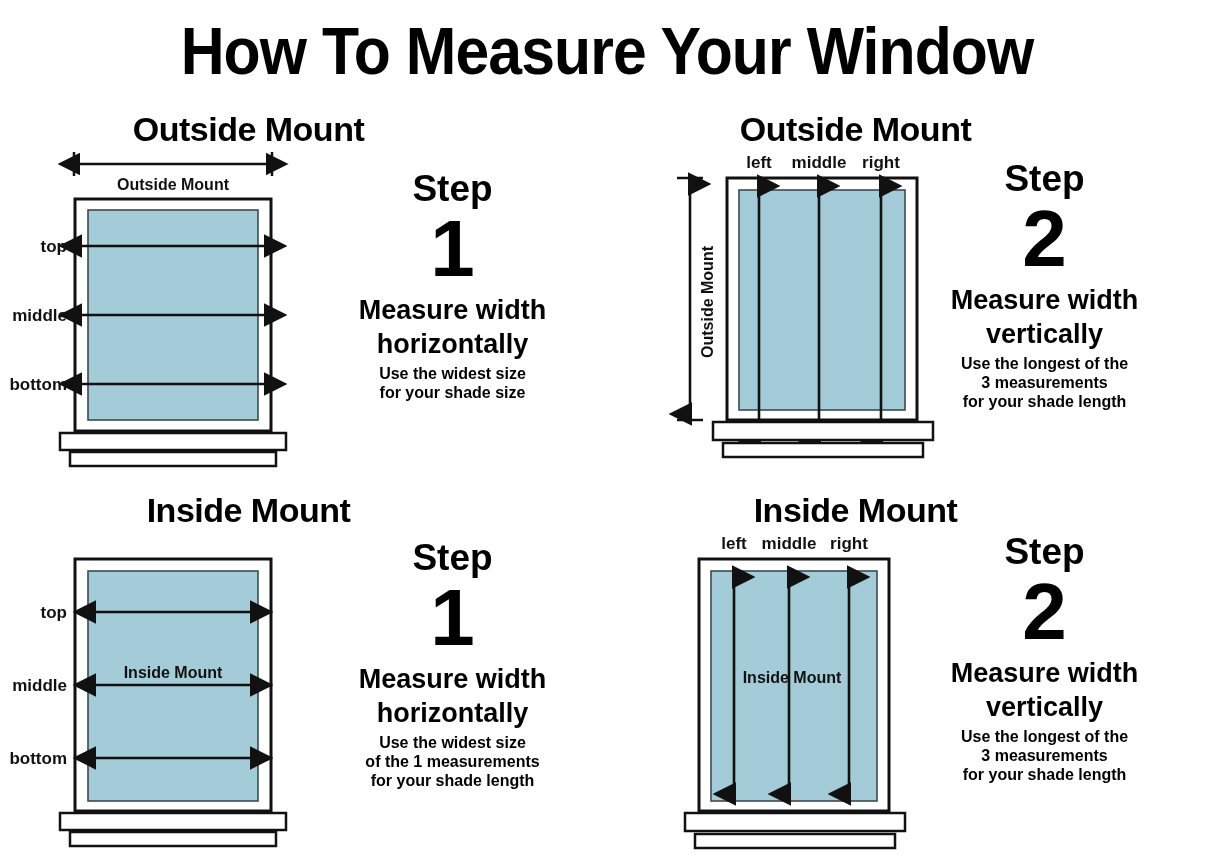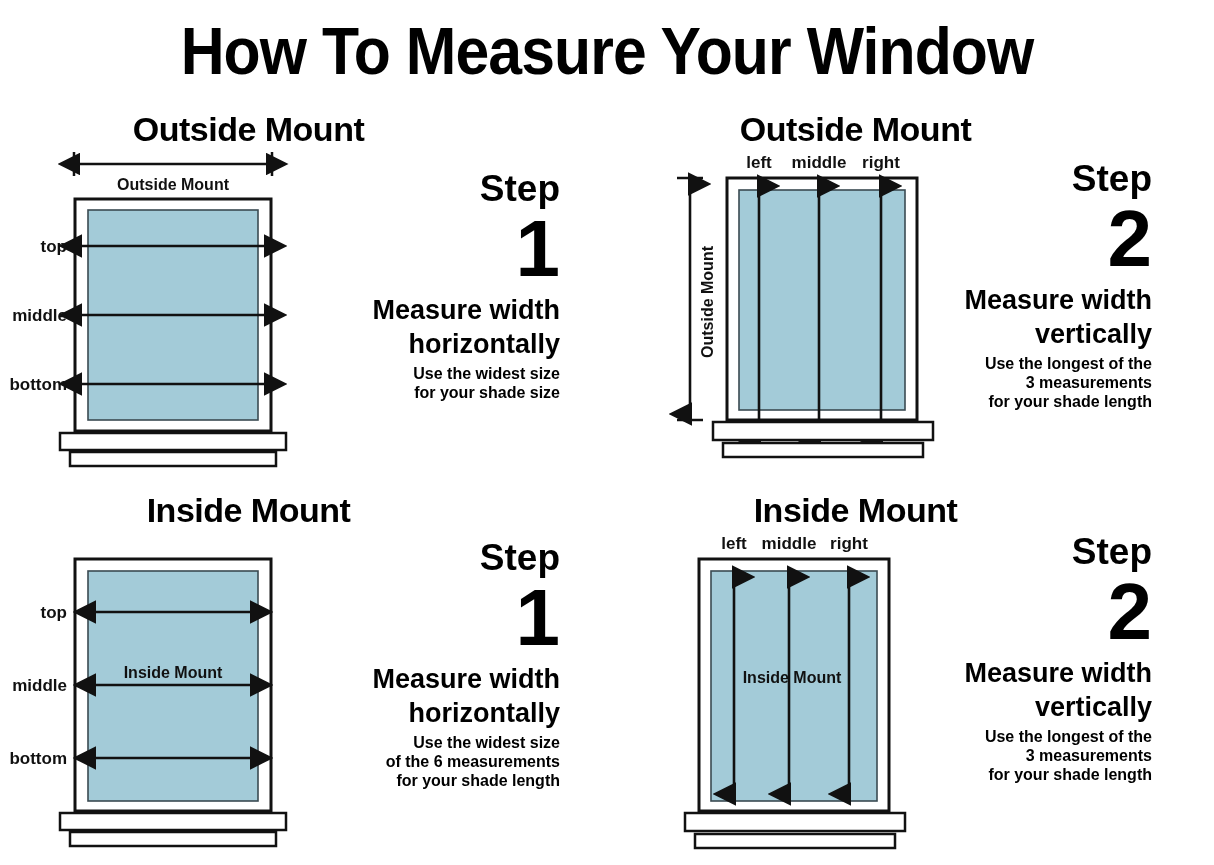--- a/index.html
+++ b/index.html
@@ -63,21 +63,21 @@
   
   .diagram {
     position: absolute;
     left: 10px;
     top: 40px;
   }
 
   
   .step-block {
     position: absolute;
-    text-align: right;
+    text-align: center;
     width: 215px;
   }
   #panel-tl .step-block { left: 345px; top: 66px; }
   #panel-tr .step-block { left: 330px; top: 56px; }
   #panel-bl .step-block { left: 345px; top: 54px; }
   #panel-br .step-block { left: 330px; top: 48px; }
 
   .step-word {
     font-weight: bold;
     font-size: 37px;
@@ -234,21 +234,21 @@
     <rect x="50" y="276" width="226" height="17" fill="#ffffff" stroke="#111111" stroke-width="2.5"></rect>
     <rect x="60" y="295" width="206" height="14" fill="#ffffff" stroke="#111111" stroke-width="2.5"></rect>
   </svg>
 
   <div class="step-block">
     <div class="step-word">Step</div>
     <div class="step-num">1</div>
     <div class="step-main">Measure width</div>
     <div class="step-main">horizontally</div>
     <div class="step-sub">Use the widest size</div>
-    <div class="step-sub" style="margin-top:0">of the 6 measurements</div>
+    <div class="step-sub" style="margin-top:0">of the 1 measurements</div>
     <div class="step-sub" style="margin-top:0">for your shade length</div>
   </div>
 </div>
 
 <div class="panel" id="panel-br">
 
   <div class="panel-heading">Inside Mount</div>
 
   <svg class="diagram" width="330" height="345" viewBox="0 0 330 345" style="left:30px; top:46px;">
 

